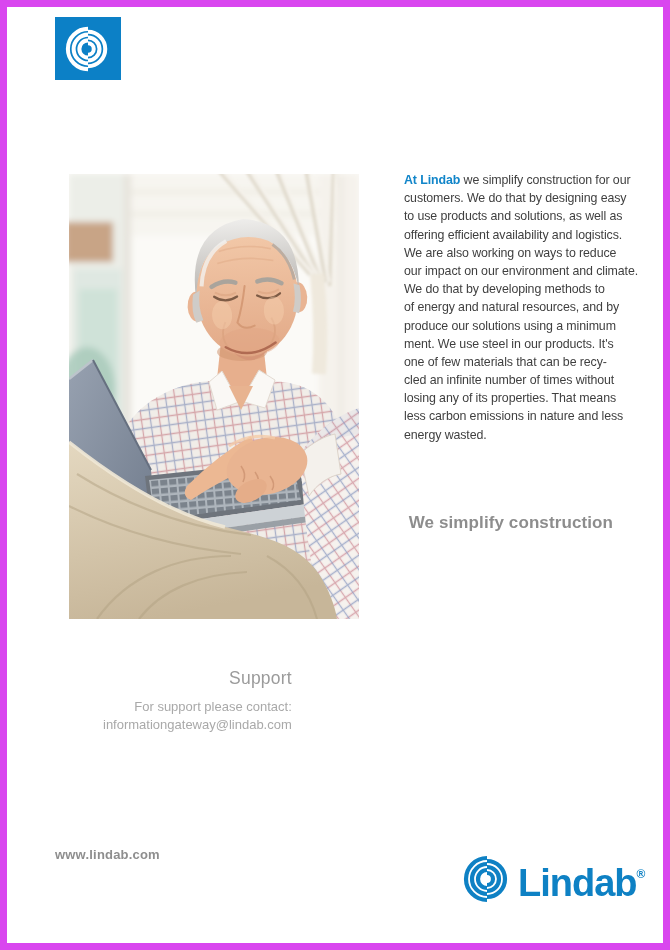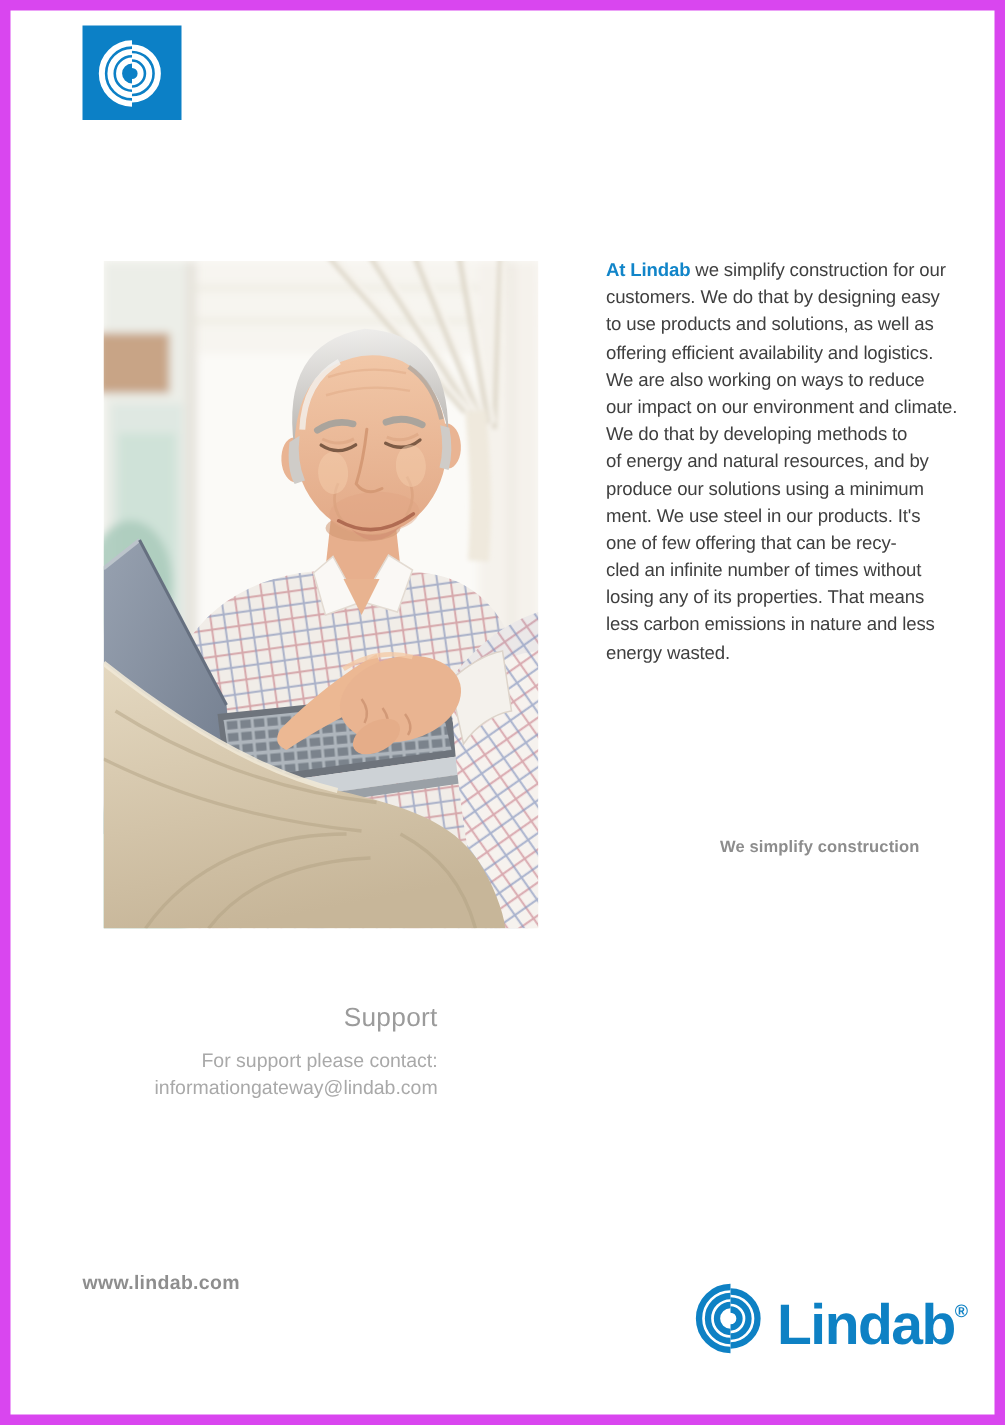--- a/index.html
+++ b/index.html
@@ -24,21 +24,21 @@
   
   .intro{
     position:absolute;left:397px;top:164px;width:215px;
     font-size:12.4px;line-height:18.2px;letter-spacing:-0.1px;color:#3f3f3f;
   }
   .intro .line{height:18.2px;white-space:nowrap;}
   .intro .lead{font-weight:bold;color:#1185c9;}
 
   .slogan{
     position:absolute;left:397px;top:506px;width:209px;text-align:right;
-    font-size:11px;font-weight:bold;color:#8d8d8d;letter-spacing:0.1px;white-space:nowrap;margin-top:46px;
+    font-size:17px;font-weight:bold;color:#8d8d8d;letter-spacing:0.1px;white-space:nowrap;
   }
 
   
   .support{position:absolute;left:65px;top:661px;text-align:right;}
   .support-heading{font-size:17.5px;color:#9b9b9b;letter-spacing:0.2px;}
   .support-lines{margin-top:9px;font-size:13px;line-height:17.5px;color:#a9a9a9;margin-left:31px;}
 
   
   .site-link{
     position:absolute;left:48px;top:840px;
@@ -251,21 +251,21 @@
     <div>
         <div class="line">customers. We do that by designing easy</div>
         <div class="line">to use products and solutions, as well as</div>
         <div class="line">offering efficient availability and logistics.</div>
         <div class="line">We are also working on ways to reduce</div>
         <div class="line">our impact on our environment and climate.</div>
         <div class="line">We do that by developing methods to</div>
         <div class="line">of energy and natural resources, and by</div>
         <div class="line">produce our solutions using a minimum</div>
         <div class="line">ment. We use steel in our products. It's</div>
-        <div class="line">one of few offering that can be recy-</div>
+        <div class="line">one of few materials that can be recy-</div>
         <div class="line">cled an infinite number of times without</div>
         <div class="line">losing any of its properties. That means</div>
         <div class="line">less carbon emissions in nature and less</div>
         <div class="line">energy wasted.</div>
       </div>
   </div>
 
   <div class="slogan">We simplify construction</div>
 
   <div class="support">

